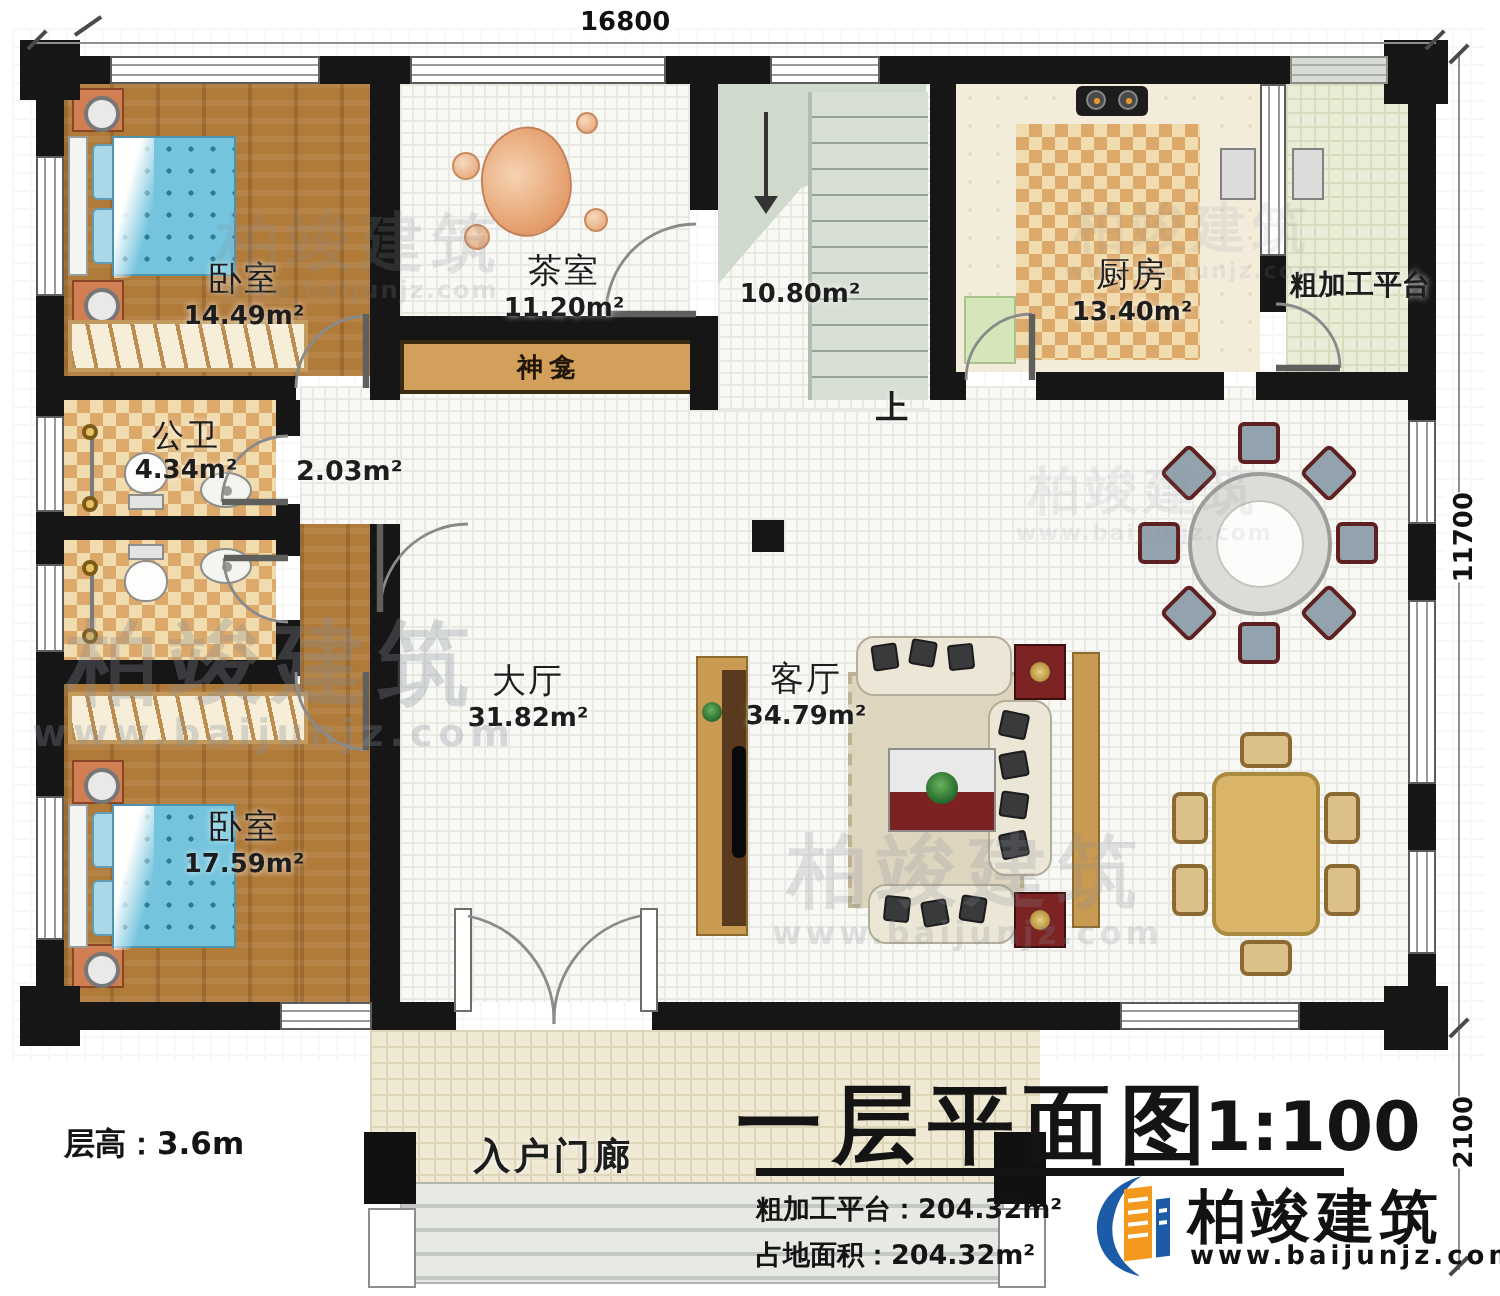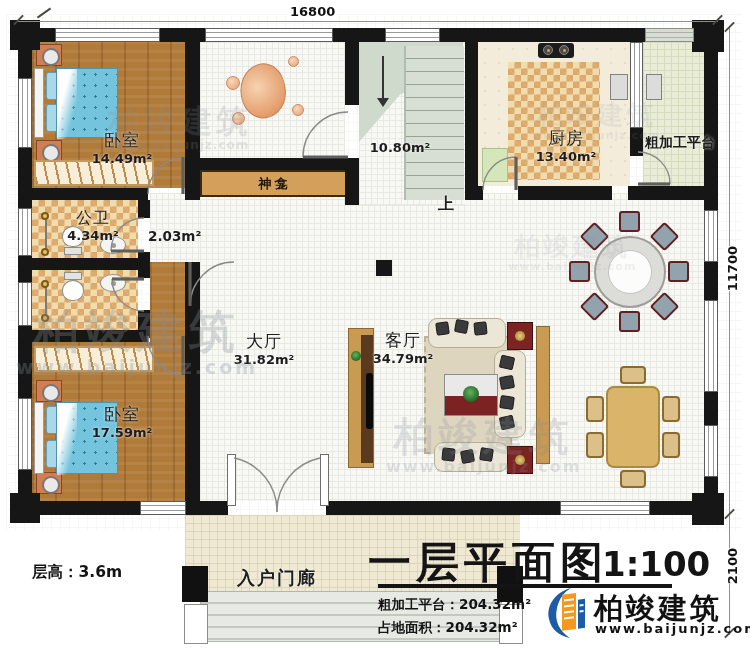--- a/index.html
+++ b/index.html
@@ -328,20 +328,24 @@
       <line x1="516" y1="190" x2="516" y2="157"></line>
       <line x1="638" y1="184" x2="670" y2="184"></line>
       <line x1="190" y1="262" x2="190" y2="306"></line>
     </g>
   </svg>
 
   <div class="abs rlabel" style="left:76px;top:130px;width:92px">
     <span class="nm">卧室</span>
     <span class="ar">14.49m²</span>
   </div>
+  <div class="abs rlabel" style="left:240px;top:126px;width:84px">
+    <span class="nm">茶室</span>
+    <span class="ar">11.20m²</span>
+  </div>
   <div class="abs rlabel" style="left:352px;top:140px;width:96px">
     <span class="ar">10.80m²</span>
   </div>
   <div class="abs rlabel" style="left:528px;top:128px;width:76px">
     <span class="nm">厨房</span>
     <span class="ar">13.40m²</span>
   </div>
   <div class="abs small-label" style="left:645px;top:134px;font-size:14px">粗加工平台</div>
   <div class="abs rlabel" style="left:48px;top:208px;width:90px">
     <span class="nm" style="font-size:16px">公卫</span>

